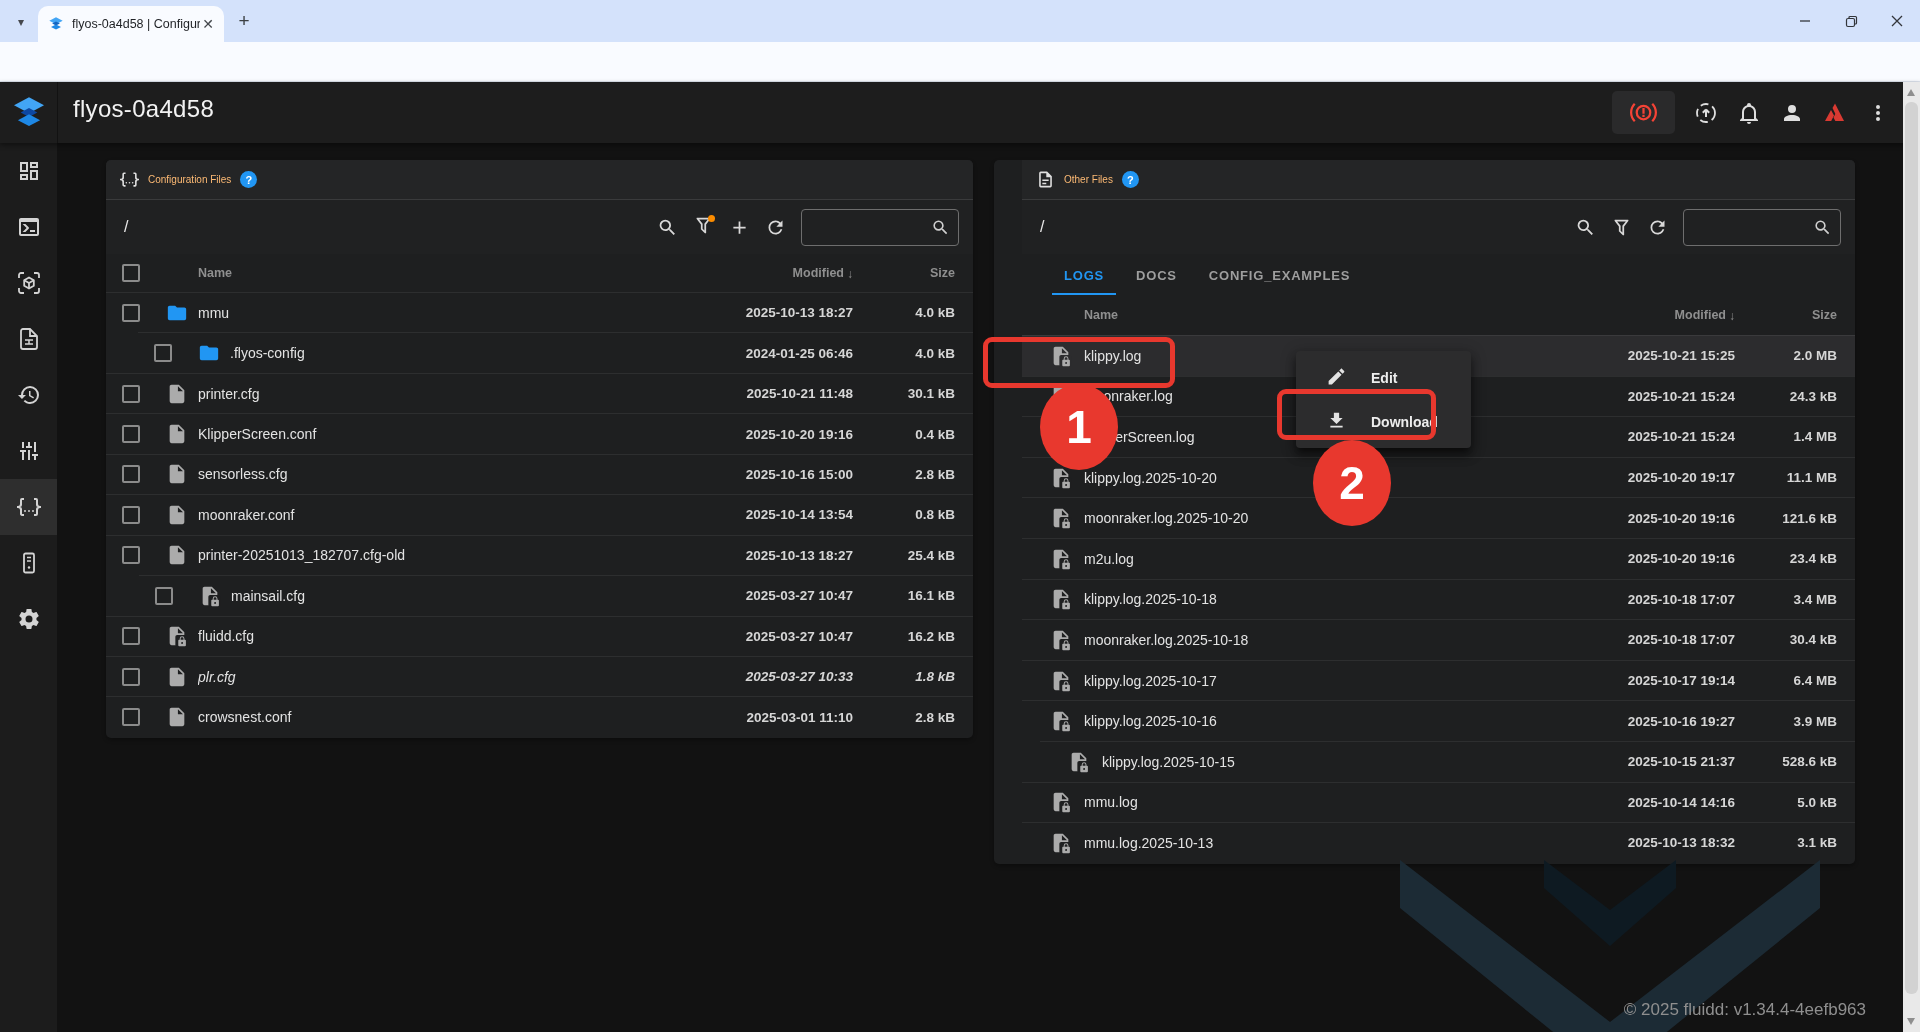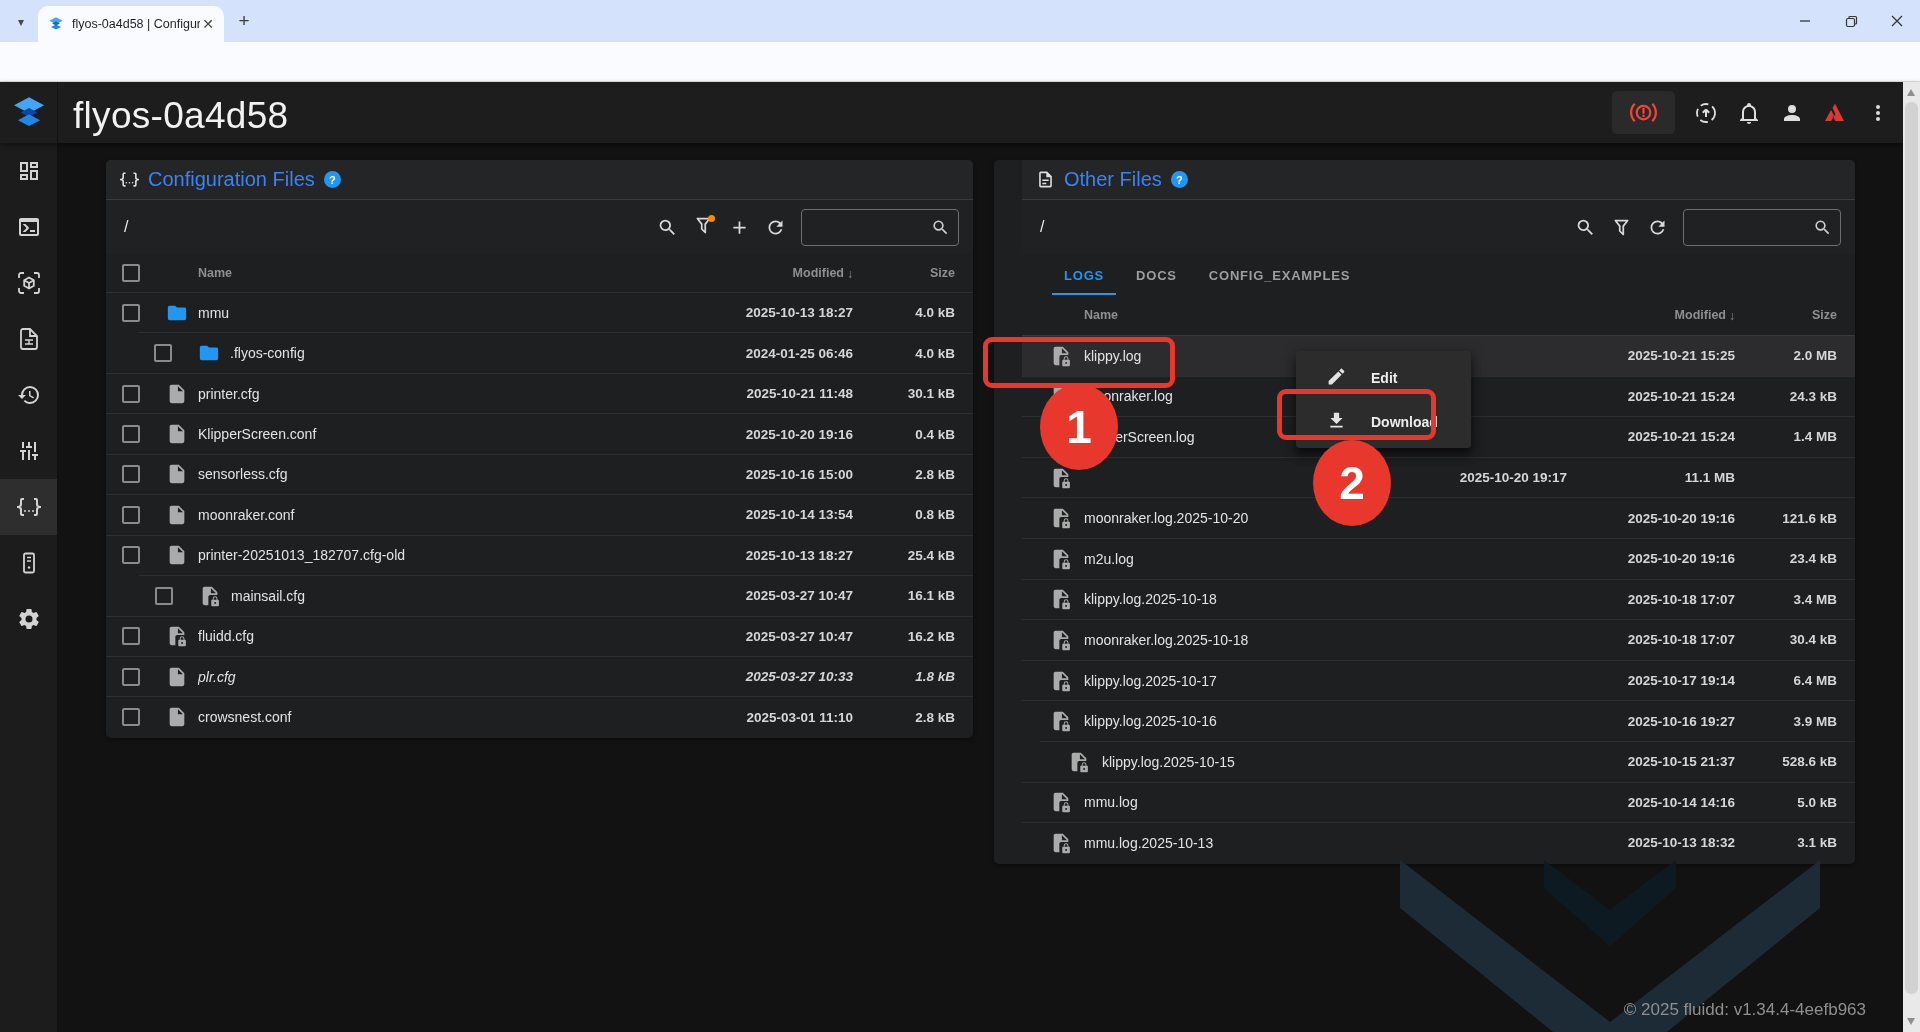--- a/index.html
+++ b/index.html
@@ -26,39 +26,39 @@
   .urltext { margin-left:12px; font-size:13.5px; color:#1f2125; }
   .star { position:absolute; left:1680px; top:50px; width:22px; height:22px; color:#54575c; }
   .profile { position:absolute; left:1729px; top:48px; width:26px; height:26px; color:#0b57d0; }
   .relaunch { position:absolute; left:1757px; top:45px; height:34px; padding:0 16px; background:#cfe0fb; border-radius:17px; display:flex; align-items:center; font-size:13px; color:#38414e; }
   .chromemenu { position:absolute; left:1892px; top:48px; width:18px; height:26px; color:#38414e; }
 
   
   .appbar { position:absolute; left:0; top:82px; width:1920px; height:61px; background:#1d1d1d; box-shadow:0 2px 5px rgba(0,0,0,.45); z-index:5; }
   .applogo { position:absolute; left:11px; top:12px; width:36px; height:38px; }
   .appbar .vdiv { position:absolute; left:57px; top:0; width:1px; height:61px; background:#121212; }
-  .apptitle { position:absolute; left:73px; top:13px; font-size:37px; font-weight:400; color:#f2f2f2; letter-spacing:.3px; }
+  .apptitle { position:absolute; left:73px; top:13px; font-size:24px; font-weight:400; color:#f2f2f2; letter-spacing:.3px; }
   .appicons { position:absolute; right:30px; top:0; height:61px; display:flex; align-items:center; gap:19px; }
   .estop { width:63px; height:43px; background:#2a2a2b; border-radius:5px; display:flex; align-items:center; justify-content:center; color:#f44336; }
   .estop svg { width:27px; height:27px; }
   .hdr-ico { width:24px; height:24px; color:#dedede; }
   .hdr-ico svg { width:24px; height:24px; }
 
   
   .sidebar { position:absolute; left:0; top:143px; width:57px; height:889px; background:#1c1c1c; }
   .side-item { width:57px; height:56px; display:flex; align-items:center; justify-content:center; color:#d3d3d3; }
   .side-item svg { width:24px; height:24px; }
   .side-item.active { background:#2e2e2e; }
 
   
   .card { position:absolute; background:#1e1f20; border-radius:5px; overflow:hidden; box-shadow:0 2px 4px rgba(0,0,0,.3); }
   .card-h { height:40px; background:#242526; display:flex; align-items:center; padding:0 14px; gap:9px; border-bottom:1px solid rgba(255,255,255,.1); }
   .card-h .cicon { width:19px; height:19px; color:#e0e0e0; }
   .card-h .cicon svg { width:19px; height:19px; }
-  .card-title { font-size:20px; color:#3b82f6; font-weight:400; }
+  .card-title { font-size:10px; color:#fdba74; font-weight:400; }
   .help { width:17px; height:17px; border-radius:50%; background:#2196f3; color:#fff; font-size:11px; font-weight:bold; display:flex; align-items:center; justify-content:center; }
   .toolbar { height:54px; display:flex; align-items:center; padding:0 14px 0 18px; background:#202122; }
   .path { font-size:16px; color:#e8e8e8; flex:1; }
   .tbtn { width:36px; height:36px; display:flex; align-items:center; justify-content:center; color:#d8d8d8; position:relative; }
   .tbtn svg { width:21px; height:21px; }
   .tbtn .dot { position:absolute; right:6px; top:6px; width:7px; height:7px; border-radius:50%; background:#fb8c00; }
   .searchbox { width:158px; height:37px; border:1px solid #6e6e6e; border-radius:4px; margin-left:8px; display:flex; align-items:center; padding:0 8px; }
   .searchbox input { flex:1; background:transparent; border:none; outline:none; color:#e0e0e0; font-size:13px; width:100px; }
   .searchbox .mag { width:19px; height:19px; color:#cfcfcf; }
 
@@ -515,20 +515,21 @@
         </div>
         <div class="trow grid-log" style="height: 40.6px;">
           <span></span>
           <span class="fico"><svg viewBox="0 0 24 24">
               <path d="M13,9V3.5L18.5,9M6,2C4.89,2 4,2.89 4,4V20A2,2 0 0,0 6,22H18A2,2 0 0,0 20,20V8L14,2H6Z" fill="#ababab"></path>
               <rect x="10.2" y="10.8" width="13" height="13" rx="2" fill="#1e1f20"></rect>
               <g transform="translate(11.3,11.8) scale(0.52)">
                 <path d="M12,17A2,2 0 0,0 14,15C14,13.89 13.1,13 12,13A2,2 0 0,0 10,15A2,2 0 0,0 12,17M18,8A2,2 0 0,1 20,10V20A2,2 0 0,1 18,22H6A2,2 0 0,1 4,20V10C4,8.89 4.9,8 6,8H7V6A5,5 0 0,1 12,1A5,5 0 0,1 17,6V8H18M12,3A3,3 0 0,0 9,6V8H15V6A3,3 0 0,0 12,3Z" fill="#ababab"></path>
               </g>
             </svg></span>
+          <span class="cell-name">klippy.log.2025-10-20</span>
           <span class="cell-mod">2025-10-20 19:17</span>
           <span class="cell-size">11.1 MB</span>
         </div>
         <div class="trow grid-log" style="height: 40.6px;">
           <span></span>
           <span class="fico"><svg viewBox="0 0 24 24">
               <path d="M13,9V3.5L18.5,9M6,2C4.89,2 4,2.89 4,4V20A2,2 0 0,0 6,22H18A2,2 0 0,0 20,20V8L14,2H6Z" fill="#ababab"></path>
               <rect x="10.2" y="10.8" width="13" height="13" rx="2" fill="#1e1f20"></rect>
               <g transform="translate(11.3,11.8) scale(0.52)">
                 <path d="M12,17A2,2 0 0,0 14,15C14,13.89 13.1,13 12,13A2,2 0 0,0 10,15A2,2 0 0,0 12,17M18,8A2,2 0 0,1 20,10V20A2,2 0 0,1 18,22H6A2,2 0 0,1 4,20V10C4,8.89 4.9,8 6,8H7V6A5,5 0 0,1 12,1A5,5 0 0,1 17,6V8H18M12,3A3,3 0 0,0 9,6V8H15V6A3,3 0 0,0 12,3Z" fill="#ababab"></path>

